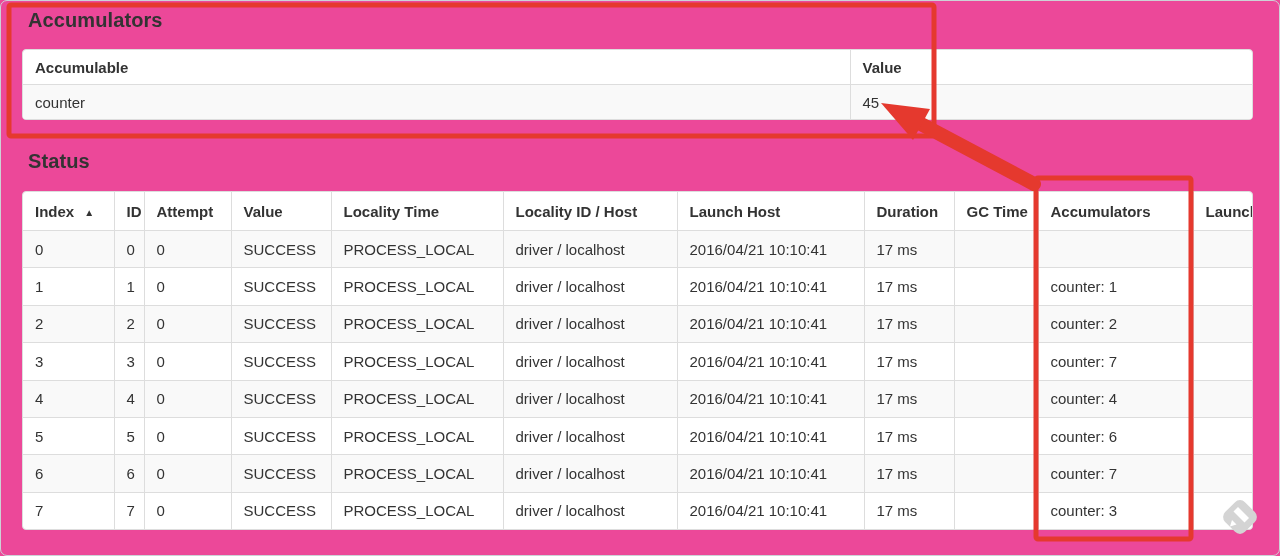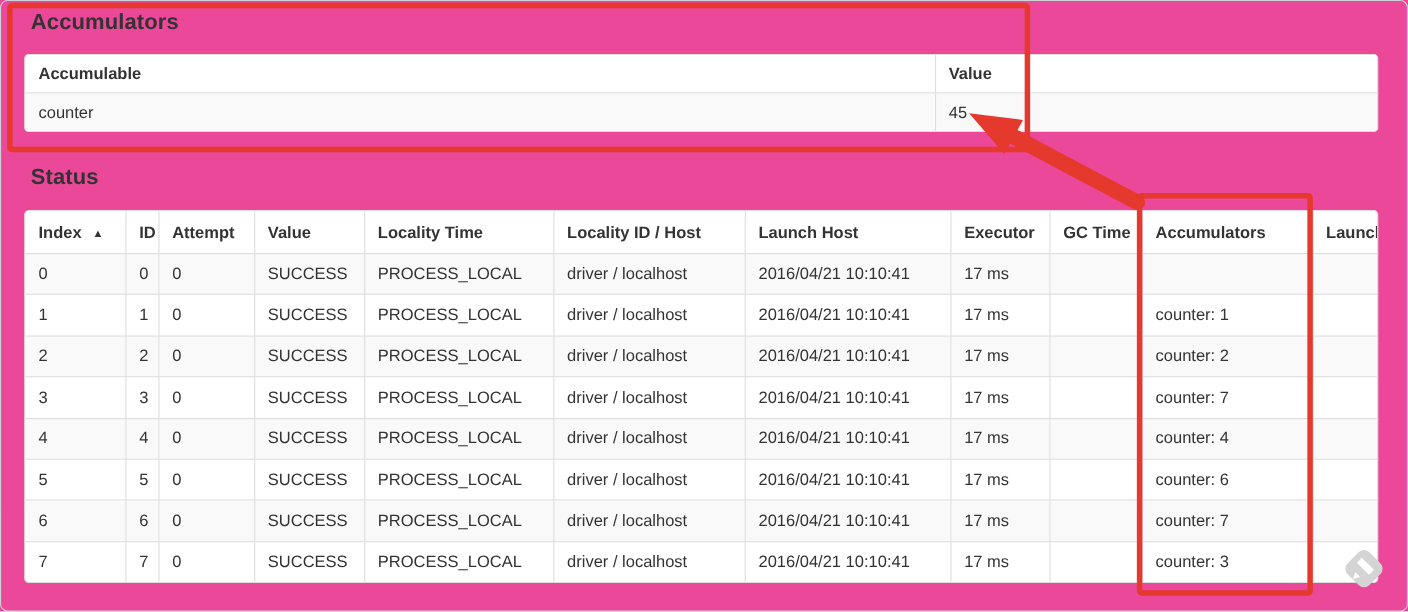--- a/index.html
+++ b/index.html
@@ -98,21 +98,21 @@
       </colgroup>
       <thead>
         <tr>
           <th><span>Index</span><span class="sort-icon">▲</span></th>
           <th>ID</th>
           <th>Attempt</th>
           <th>Value</th>
           <th>Locality Time</th>
           <th>Locality ID / Host</th>
           <th>Launch Host</th>
-          <th>Executor</th>
+          <th>Duration</th>
           <th>GC Time</th>
           <th>Accumulators</th>
           <th>Launch</th>
         </tr>
       </thead>
       <tbody>
           <tr class="stripe">
             <td>0</td>
             <td>0</td>
             <td>0</td>

